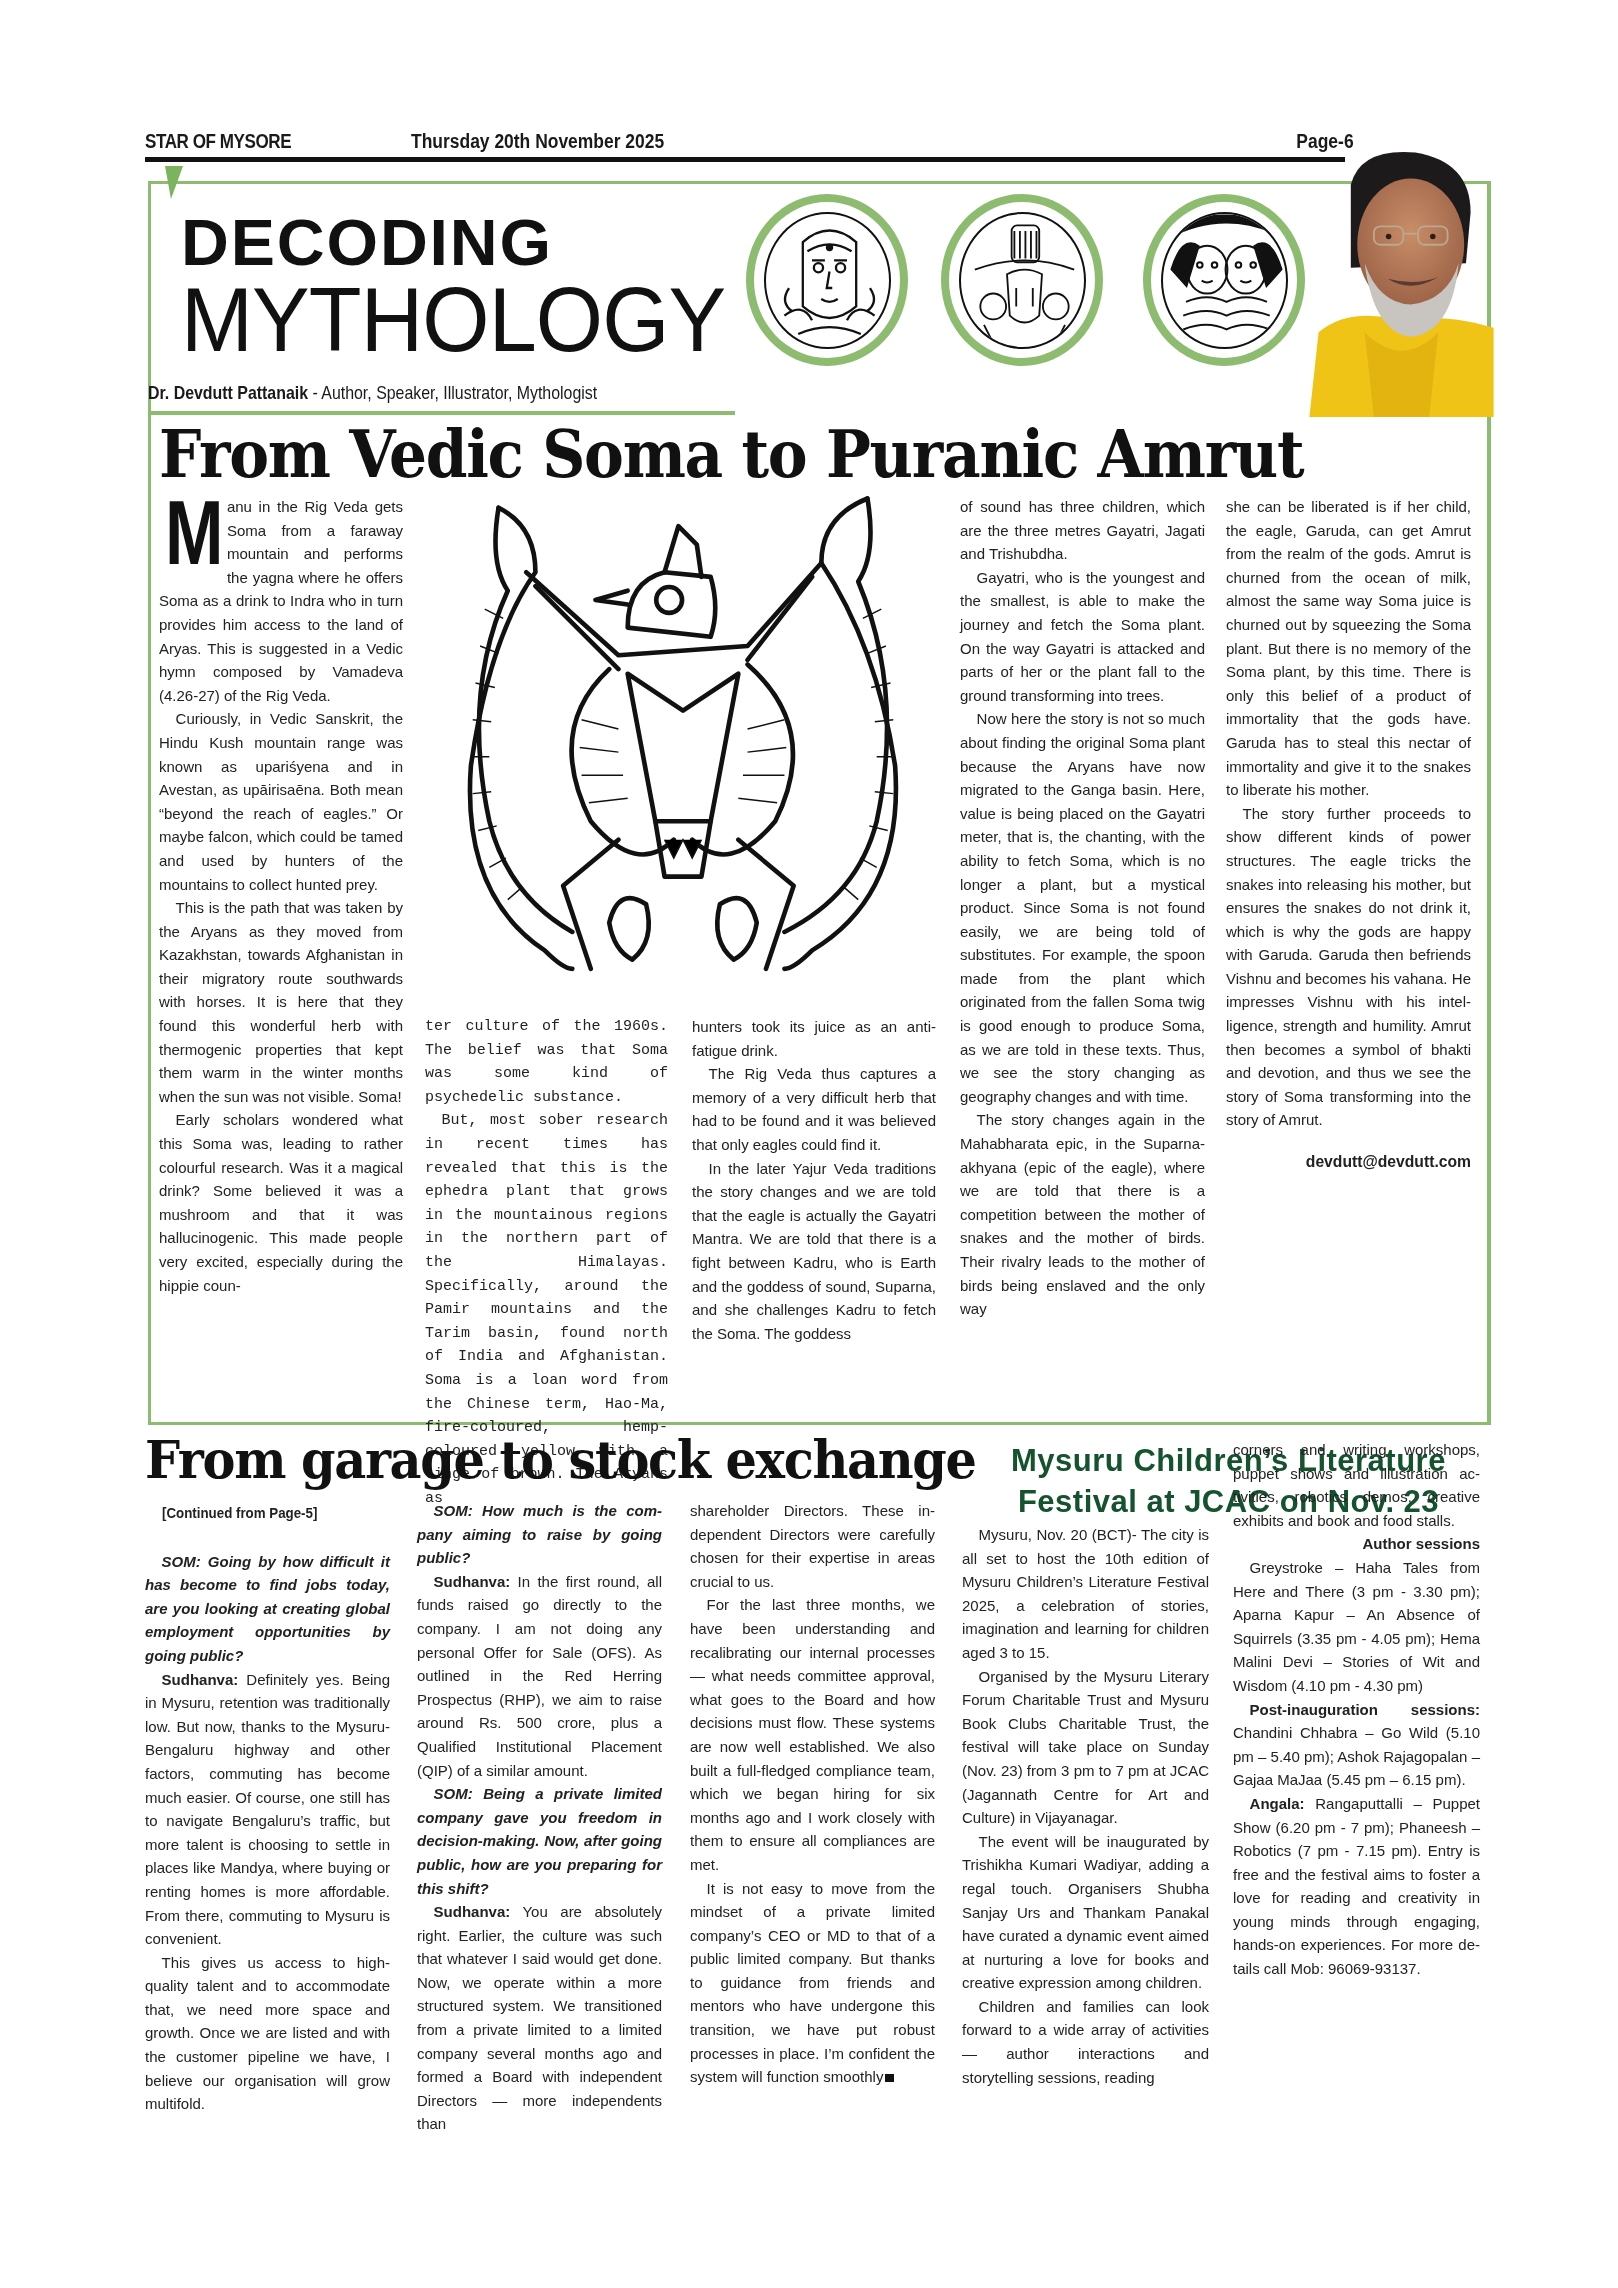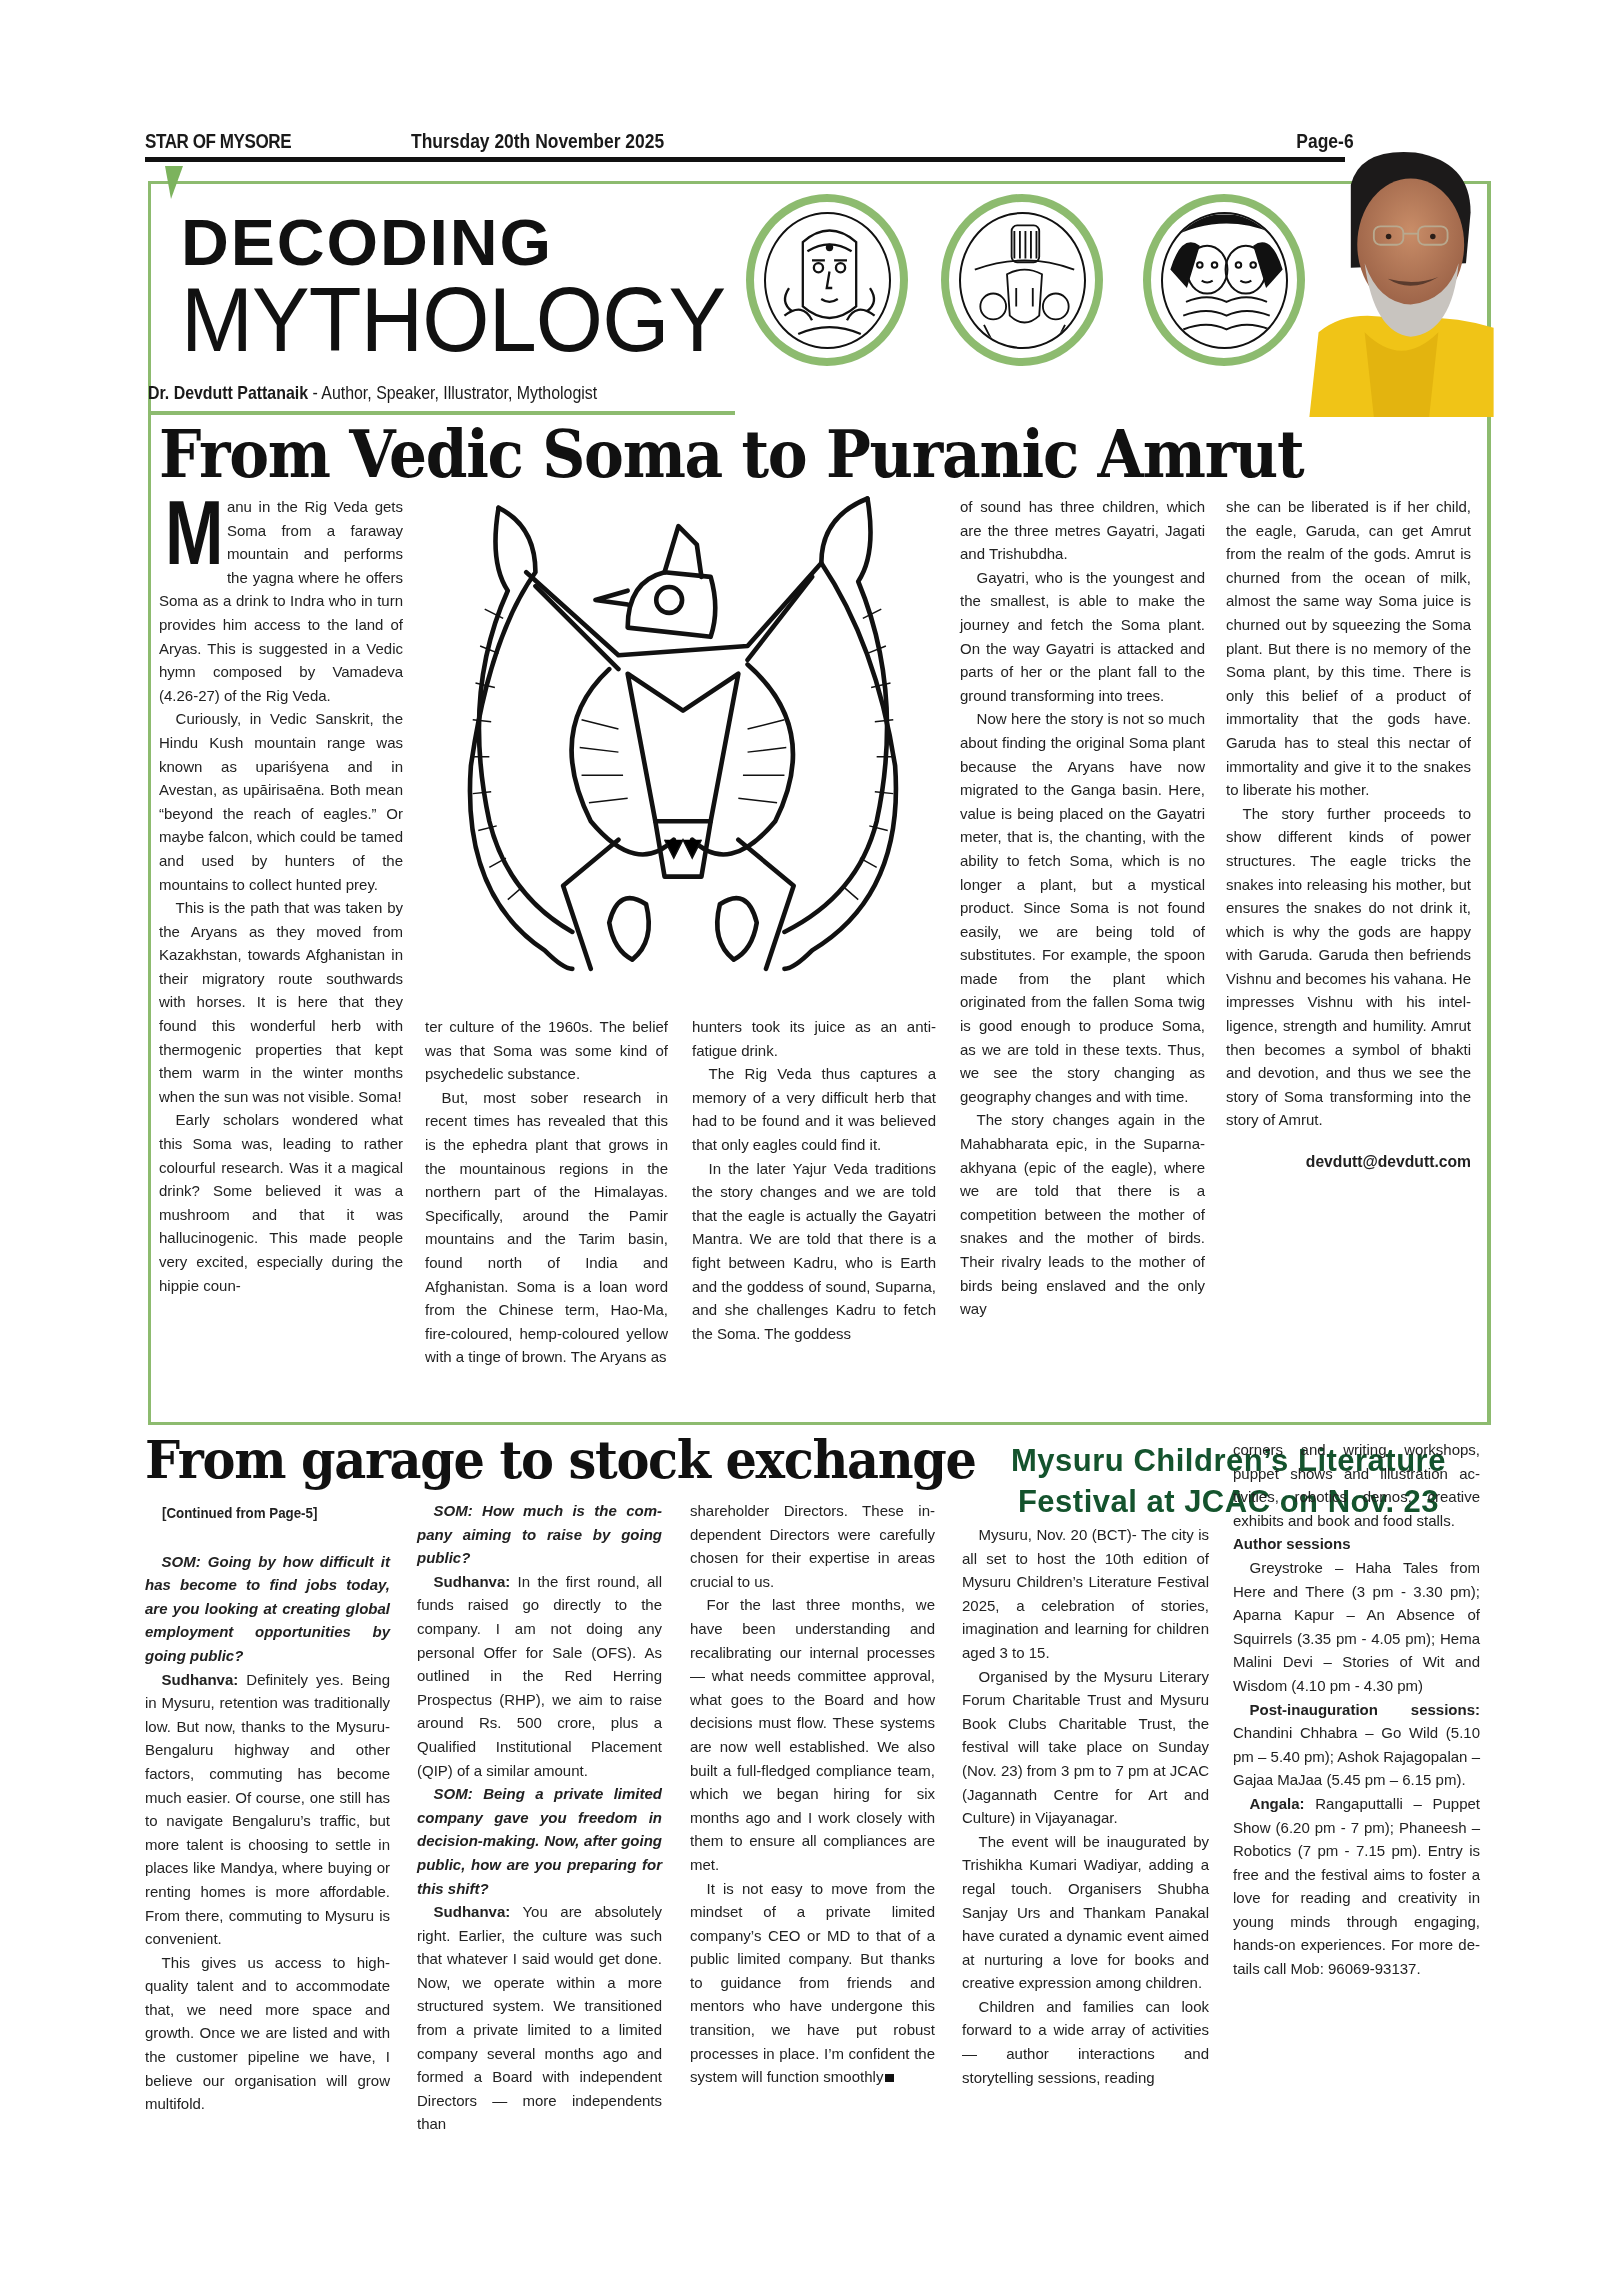--- a/index.html
+++ b/index.html
@@ -31,40 +31,40 @@
   .portrait { position: absolute; left: 1309px; top: 148px; width: 185px; height: 269px; overflow: hidden; }
 
   .headline { position: absolute; left: 159px; top: 415px; width: 1329px; font-family: "DejaVu Serif", serif; font-weight: bold; font-size: 66px; color: #111; letter-spacing: -1.4px; white-space: nowrap; transform: scaleX(0.905); transform-origin: left; }
 
   
   .col { position: absolute; font-size: 15px; line-height: 23.6px; text-align: justify; color: #222; hyphens: manual; }
   .col p { text-indent: 16.6px; }
   .col p.noindent { text-indent: 0; }
   .dropcap { float: left; font-family: "Liberation Sans", sans-serif; font-weight: bold; font-size: 90px; line-height: 68px; margin: 3.7px 7.4px 0 5.5px; transform: scaleX(0.78); transform-origin: left; color: #111; width: 55px; }
   .c1 { left: 159px; top: 495px; width: 244px; }
-  .c2 { left: 425px; top: 1015px; width: 243px; }
+  .c2 { left: 425px; top: 1015px; width: 243px; font-family: Liberation Mono, monospace; }
   .c3 { left: 692px; top: 1015px; width: 244px; }
   .c4 { left: 960px; top: 495px; width: 245px; }
   .c5 { left: 1226px; top: 495px; width: 245px; }
   .email { text-align: right; font-weight: bold; font-size: 15.7px; margin-top: 18px; }
 
   .garuda { position: absolute; left: 434px; top: 489px; width: 498px; height: 517px; }
 
   
   .h2-garage { position: absolute; left: 145px; top: 1429px; font-family: "DejaVu Serif", serif; font-weight: bold; font-size: 52px; letter-spacing: -1.4px; color: #111; white-space: nowrap; transform: scaleX(0.95); transform-origin: left; }
   .h2-fest { position: absolute; left: 960px; top: 1440px; width: 537px; text-align: center; color: #14532d; font-weight: bold; font-size: 31px; line-height: 41px; letter-spacing: 0.5px; }
   .cont-label { font-size: 14.8px; font-weight: bold; transform: scaleX(0.9); transform-origin: left; display: inline-block; margin-left: 16.6px; }
   .b1 { left: 145px; top: 1501px; width: 245px; }
   .b2 { left: 417px; top: 1499px; width: 245px; }
   .b3 { left: 690px; top: 1499px; width: 245px; }
   .b4 { left: 962px; top: 1523px; width: 247px; }
   .b5 { left: 1233px; top: 1438px; width: 247px; }
   .q { font-weight: bold; font-style: italic; }
   .spk { font-weight: bold; }
-  .sect { text-align: left; font-weight: bold; text-indent: 0 !important; }
+  .sect { text-align: right; font-weight: bold; text-indent: 0 !important; }
   .endmark { display: inline-block; width: 8.3px; height: 8.3px; background: #111; margin-left: 1.8px; }
 </style>
 </head>
 <body>
 
 <div class="masthead">
   <span class="mh-paper">STAR OF MYSORE</span>
   <span class="mh-date">Thursday 20th November 2025</span>
   <span class="mh-page">Page-6</span>
 </div>

